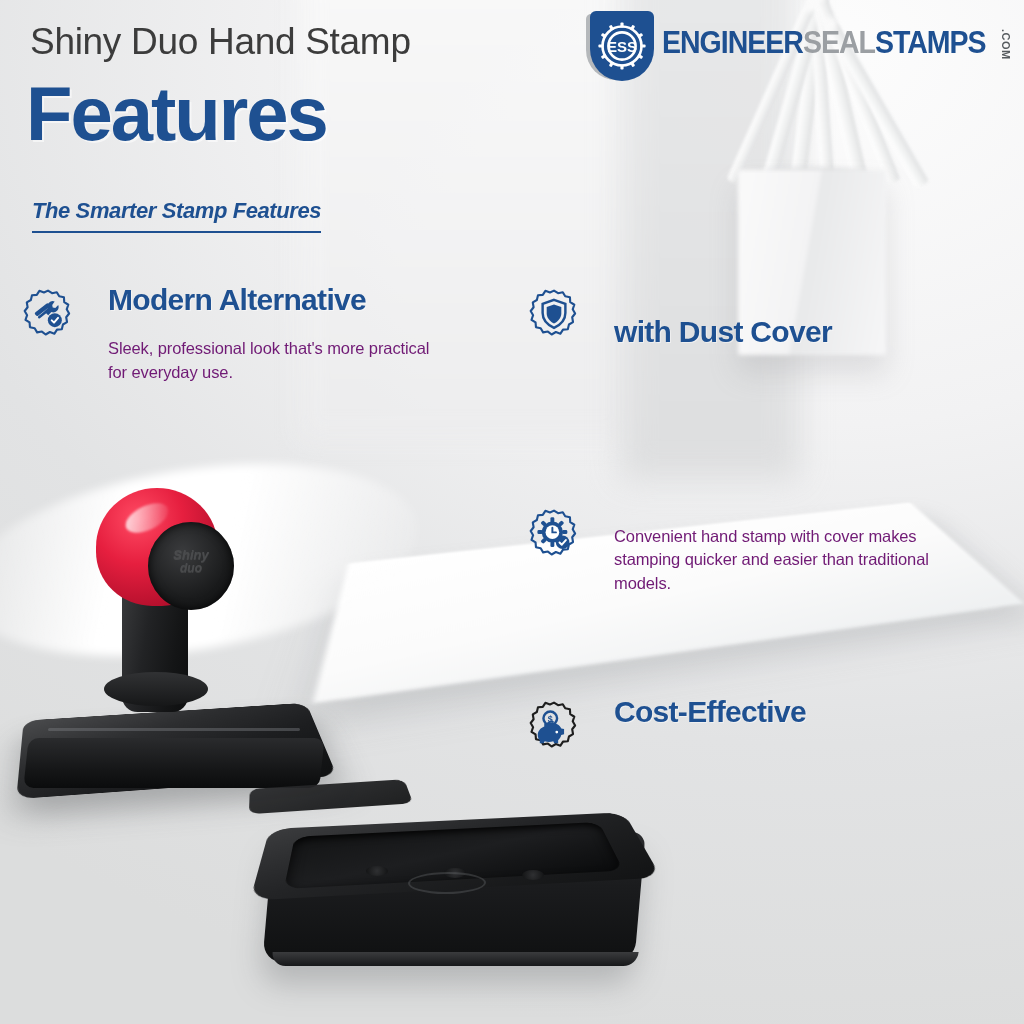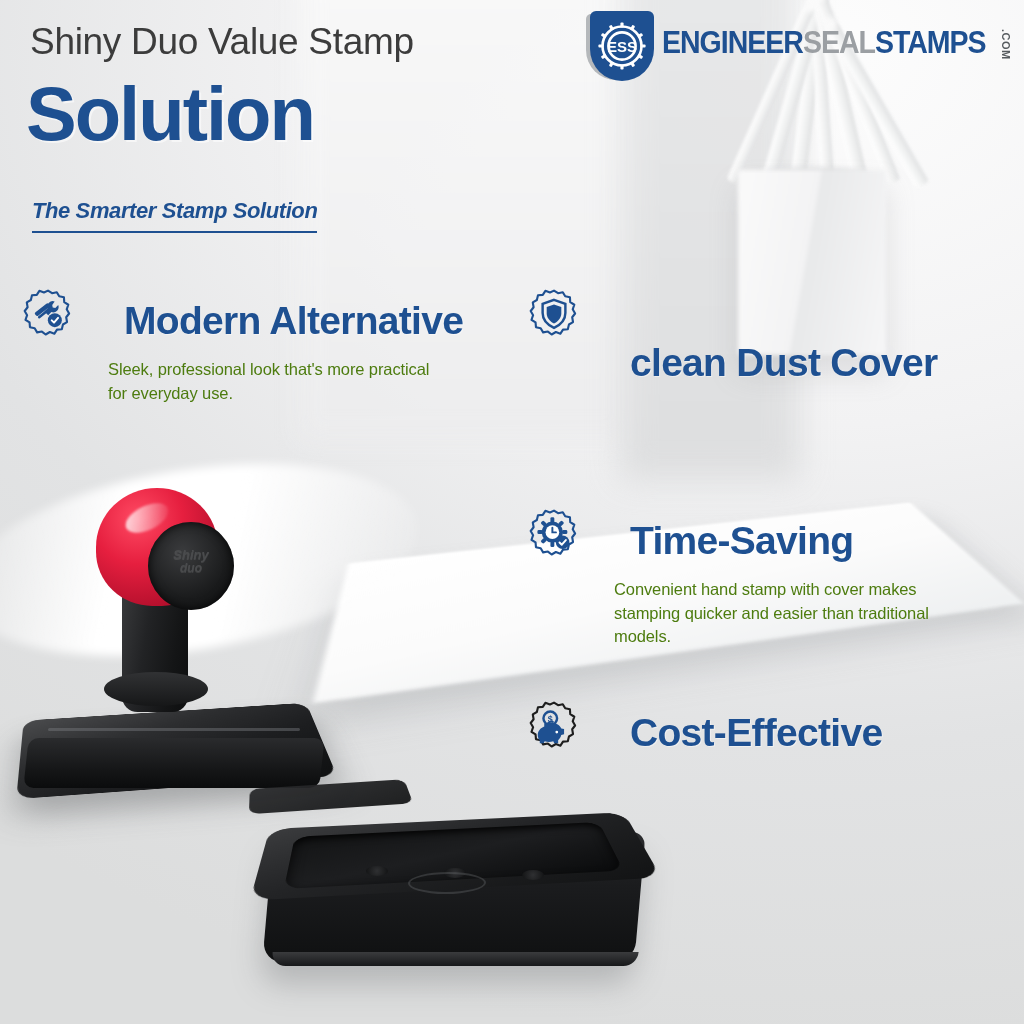--- a/index.html
+++ b/index.html
@@ -108,26 +108,26 @@
     letter-spacing:-.4px;
     padding-bottom:7px;border-bottom:2px solid #1e5091;
     display:inline-block;
   }
 
   
   .feat{position:absolute;}
   .feat-icon{position:absolute;left:0;top:0;width:52px;height:52px;}
   .feat-body{position:absolute;left:86px;top:-4px;}
   .feat-h{
-    font-size:39px;font-weight:700;color:#1e5091;line-height:1.08;
-    letter-spacing:-.7px;margin:16px;
+    font-size:30px;font-weight:700;color:#1e5091;line-height:1.08;
+    letter-spacing:-.7px;margin:0;
     text-shadow:1px 1px 0 rgba(255,255,255,.45);
   }
   .feat-p{
-    margin:0 0 0 0;font-size:16.5px;line-height:1.42;color:#4d7c0f;
+    margin:21px 0 0 0;font-size:16.5px;line-height:1.42;color:#701a75;
     letter-spacing:-.1px;
   }
 
   
   .product{position:absolute;left:0px;top:470px;width:420px;height:430px;}
   .base{
     position:absolute;left:22px;top:218px;width:302px;height:118px;
     background:linear-gradient(160deg,#4a4b4d 0%,#2d2e30 34%,#1d1e20 62%,#0f1011 100%);
     border-radius:16px;
     transform:perspective(700px) rotateX(50deg) rotateZ(-6deg);
@@ -245,21 +245,21 @@
         <i></i>
       </div>
     <div class="cup-inner"></div>
     <div class="cup"></div>
 
     <div class="paper2"></div>
     <div class="paper"></div>
     <div class="glosswave"></div>
   </div>
 
-  <div class="hdr-title">Shiny Duo Value Stamp</div>
+  <div class="hdr-title">Shiny Duo Hand Stamp</div>
 
   <div class="brand">
     <div class="brand-plate"></div>
     <div class="brand-badge">
       <svg width="56" height="56" viewBox="0 0 56 56" aria-hidden="true">
         <g fill="none" stroke="#ffffff" stroke-width="2.6">
           <circle cx="28" cy="28" r="19.5"></circle>
           <circle cx="28" cy="28" r="13.6"></circle>
         </g>
         <g fill="#ffffff">
@@ -279,23 +279,23 @@
         </g>
         <text x="28" y="33.5" text-anchor="middle" fill="#ffffff" font-family="Liberation Sans, sans-serif" font-size="15" font-weight="700">ESS</text>
       </svg>
     </div>
     <div class="brand-word">
       <span class="w-navy">ENGINEER</span><span class="w-gray">SEAL</span><span class="w-navy">STAMPS</span>
     </div>
     <div class="brand-dotcom">.COM</div>
   </div>
 
-  <div class="features-word">Solution</div>
-
-  <div class="subtitle">The Smarter Stamp Solution</div>
+  <div class="features-word">Features</div>
+
+  <div class="subtitle">The Smarter Stamp Features</div>
 
   <div class="feat" style="left:22px;top:288px;width:470px;">
     <div class="feat-icon">
       <svg width="52" height="52" viewBox="0 0 64 64" aria-hidden="true">
         <path d="M32 3.2 37 6.4 42.8 5.2 45.8 10.2 51.6 11.5 52 17.4 57 20.6 55 26.2 58 31.4 54.4 36 55.4 41.9 50.4 44.9 49 50.7 43.1 51.2 39.9 56.2 34.3 54.2 29.1 57.2 24.5 53.6 18.6 54.6 15.6 49.6 9.8 48.2 9.3 42.3 4.3 39.1 6.3 33.5 3.3 28.3 6.9 23.7 5.9 17.8 10.9 14.8 12.3 9 18.2 8.5 21.4 3.5 27 5.5Z" fill="none" stroke="#1e5091" stroke-width="2.6" stroke-linejoin="round"></path>
         <g fill="#1e5091">
           <rect x="15" y="31" width="21" height="5.4" rx="2" transform="rotate(-38 15 31)"></rect>
           <rect x="19" y="35.5" width="21" height="3.2" rx="1.4" transform="rotate(-38 19 35.5)"></rect>
           <path d="M40.2 16.6a6.6 6.6 0 0 0-8.6 8.4l-4 4 4.6 4.6 4-4a6.6 6.6 0 0 0 8.4-8.6l-3.6 3.6-3.2-.6-.6-3.2Z"></path>
           <circle cx="40.4" cy="39.6" r="8.6"></circle>
@@ -315,21 +315,21 @@
     <div class="feat-icon">
       <svg width="52" height="52" viewBox="0 0 64 64" aria-hidden="true">
         <path d="M32 3.2 37 6.4 42.8 5.2 45.8 10.2 51.6 11.5 52 17.4 57 20.6 55 26.2 58 31.4 54.4 36 55.4 41.9 50.4 44.9 49 50.7 43.1 51.2 39.9 56.2 34.3 54.2 29.1 57.2 24.5 53.6 18.6 54.6 15.6 49.6 9.8 48.2 9.3 42.3 4.3 39.1 6.3 33.5 3.3 28.3 6.9 23.7 5.9 17.8 10.9 14.8 12.3 9 18.2 8.5 21.4 3.5 27 5.5Z" fill="none" stroke="#1e5091" stroke-width="2.6" stroke-linejoin="round"></path>
         <path d="M32 14.5 46 19.6v11.1c0 8.4-5.8 14.5-14 18.3-8.2-3.8-14-9.9-14-18.3V19.6Z" fill="none" stroke="#1e5091" stroke-width="3"></path>
         <path d="M32 20.2 41 23.4v7.6c0 5.8-3.9 10-9 12.6-5.1-2.6-9-6.8-9-12.6v-7.6Z" fill="#1e5091"></path>
       </svg>
     </div>
     <div class="feat-body">
       <h2 class="feat-h">
         <br>
-        <span>clean Dust Cover</span>
+        <span>with Dust Cover</span>
       </h2>
     </div>
   </div>
 
   <div class="feat" style="left:528px;top:508px;width:470px;">
     <div class="feat-icon">
       <svg width="52" height="52" viewBox="0 0 64 64" aria-hidden="true">
         <path d="M32 3.2 37 6.4 42.8 5.2 45.8 10.2 51.6 11.5 52 17.4 57 20.6 55 26.2 58 31.4 54.4 36 55.4 41.9 50.4 44.9 49 50.7 43.1 51.2 39.9 56.2 34.3 54.2 29.1 57.2 24.5 53.6 18.6 54.6 15.6 49.6 9.8 48.2 9.3 42.3 4.3 39.1 6.3 33.5 3.3 28.3 6.9 23.7 5.9 17.8 10.9 14.8 12.3 9 18.2 8.5 21.4 3.5 27 5.5Z" fill="none" stroke="#1e5091" stroke-width="2.6" stroke-linejoin="round"></path>
         <g fill="#1e5091">
           <rect x="27.6" y="11.4" width="4.8" height="6.4" rx="1.6"></rect>
@@ -342,21 +342,20 @@
           <rect x="27.6" y="11.4" width="4.8" height="6.4" rx="1.6" transform="rotate(315 30 29.7)"></rect>
           <circle cx="30" cy="29.7" r="13"></circle>
         </g>
         <circle cx="30" cy="29.7" r="8.4" fill="#ffffff"></circle>
         <path d="M30 24.4v5.6h4.4" fill="none" stroke="#1e5091" stroke-width="2.4" stroke-linecap="round"></path>
         <circle cx="42.6" cy="42.2" r="8.4" fill="#1e5091"></circle>
         <path d="M38.8 42.4 41.6 45.2 46.6 39.4" fill="none" stroke="#ffffff" stroke-width="2.4" stroke-linecap="round" stroke-linejoin="round"></path>
       </svg>
     </div>
     <div class="feat-body">
-      <h2 class="feat-h">Time-Saving</h2>
       <p class="feat-p" style="width:360px;">Convenient hand stamp with cover makes stamping quicker and easier than traditional models.</p>
     </div>
   </div>
 
   <div class="feat" style="left:528px;top:700px;width:470px;">
     <div class="feat-icon">
       <svg width="52" height="52" viewBox="0 0 64 64" aria-hidden="true">
         <path d="M32 3.2 37 6.4 42.8 5.2 45.8 10.2 51.6 11.5 52 17.4 57 20.6 55 26.2 58 31.4 54.4 36 55.4 41.9 50.4 44.9 49 50.7 43.1 51.2 39.9 56.2 34.3 54.2 29.1 57.2 24.5 53.6 18.6 54.6 15.6 49.6 9.8 48.2 9.3 42.3 4.3 39.1 6.3 33.5 3.3 28.3 6.9 23.7 5.9 17.8 10.9 14.8 12.3 9 18.2 8.5 21.4 3.5 27 5.5Z" fill="none" stroke="#1e1e1e" stroke-width="2.6" stroke-linejoin="round"></path>
         <circle cx="27.4" cy="22.6" r="8.4" fill="none" stroke="#1e5091" stroke-width="3"></circle>
         <text x="27.4" y="27.4" text-anchor="middle" fill="#1e5091" font-family="Liberation Sans, sans-serif" font-size="11" font-weight="700">$</text>

